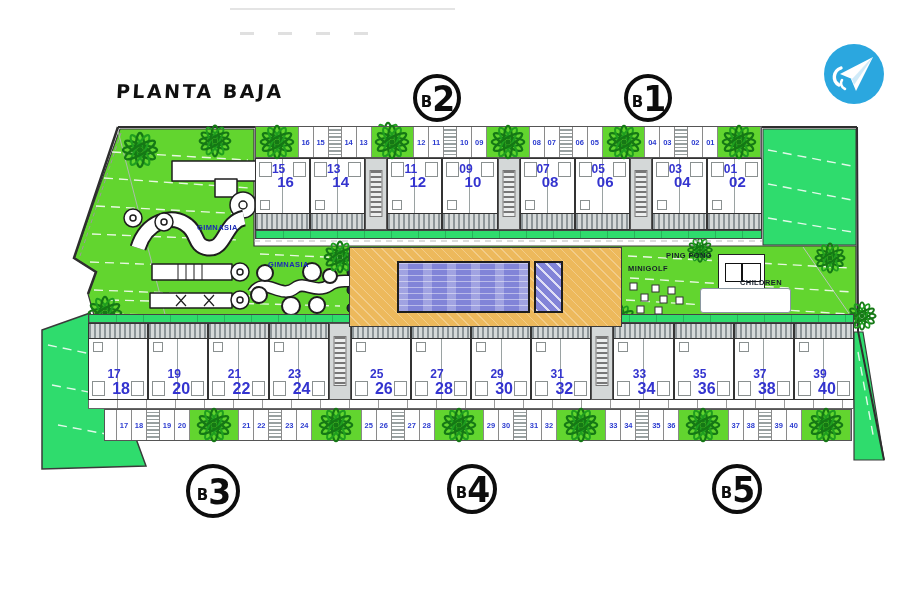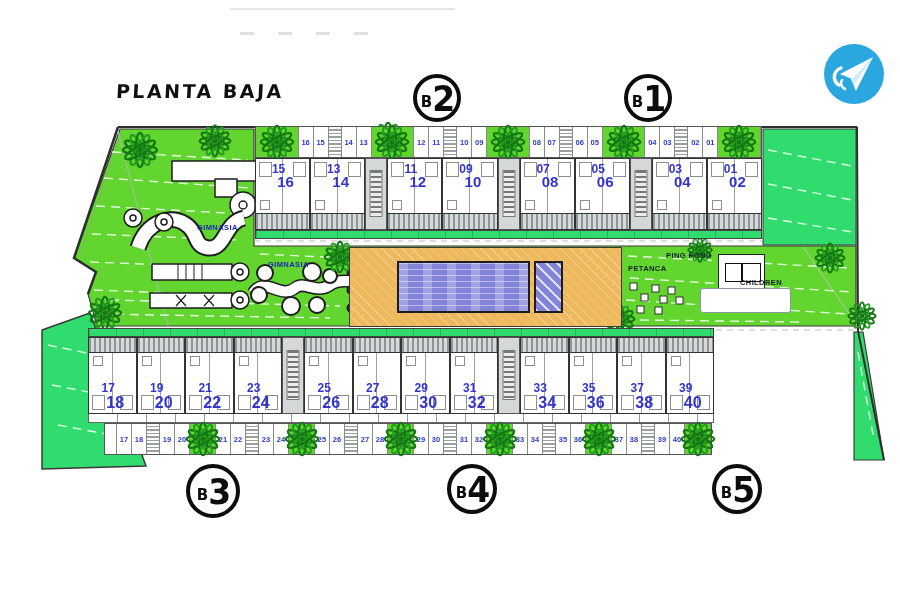--- a/index.html
+++ b/index.html
@@ -23,21 +23,21 @@
   .bcirc .bp{font-size:15px;font-weight:700;margin-top:8px;}
   .bcirc .bd{font-size:33px;font-weight:800;line-height:1;letter-spacing:-2px;transform:scaleY(1.08);}
   #b2{left:413px;top:74px;width:40px;height:40px;}
   #b1{left:624px;top:74px;width:40px;height:40px;}
   #b3{left:186px;top:464px;width:46px;height:46px;}
   #b4{left:447px;top:464px;width:42px;height:42px;}
   #b5{left:712px;top:464px;width:42px;height:42px;}
 
   
   #toprow{left:255px;top:126px;width:507px;}
-  #botrow{left:88px;top:328px;width:626px;}
+  #botrow{left:88px;top:314px;width:766px;}
 
   .band{display:flex;height:32px;border:1px solid #555;background:#fff;box-sizing:border-box;}
   #botrow .band{margin-left:16px;margin-right:2px;}
   .bcell{position:relative;border-right:1px solid #8a8a8a;background:#fff;
          display:flex;align-items:center;justify-content:center;box-sizing:border-box;}
   .bcell.num{flex:0 0 15px;}
   .bcell.stair{flex:0 0 13px;background:repeating-linear-gradient(180deg,#fff 0 2px,#98a0a0 2px 3.5px);}
   .bcell.planter{flex:1.3 1 26px;background:#62d52f;}
   .bcell.blank{flex:0 0 12px;}
   .bnum{font-weight:bold;font-size:7.5px;color:#2b3bd0;}
@@ -936,17 +936,17 @@
   <div class="lay" id="deck"></div>
   <div class="lay" id="pool"></div>
   <div class="lay" id="pool2"></div>
   <div class="lay" id="ppt">
       <div class="tbl"></div>
     </div>
   <div class="lay" id="pet"></div>
 
   <div class="amlbl" id="lmini">GIMNASIA</div>
   <div class="amlbl" id="lgym">GIMNASIA</div>
-  <div class="amlbl" id="lchild">PETANCA</div>
+  <div class="amlbl" id="lchild">MINIGOLF</div>
   <div class="amlbl" id="lpp">PING PONG</div>
   <div class="amlbl" id="lpet">CHILDREN</div>
 
 </div>
 
 </body></html>

